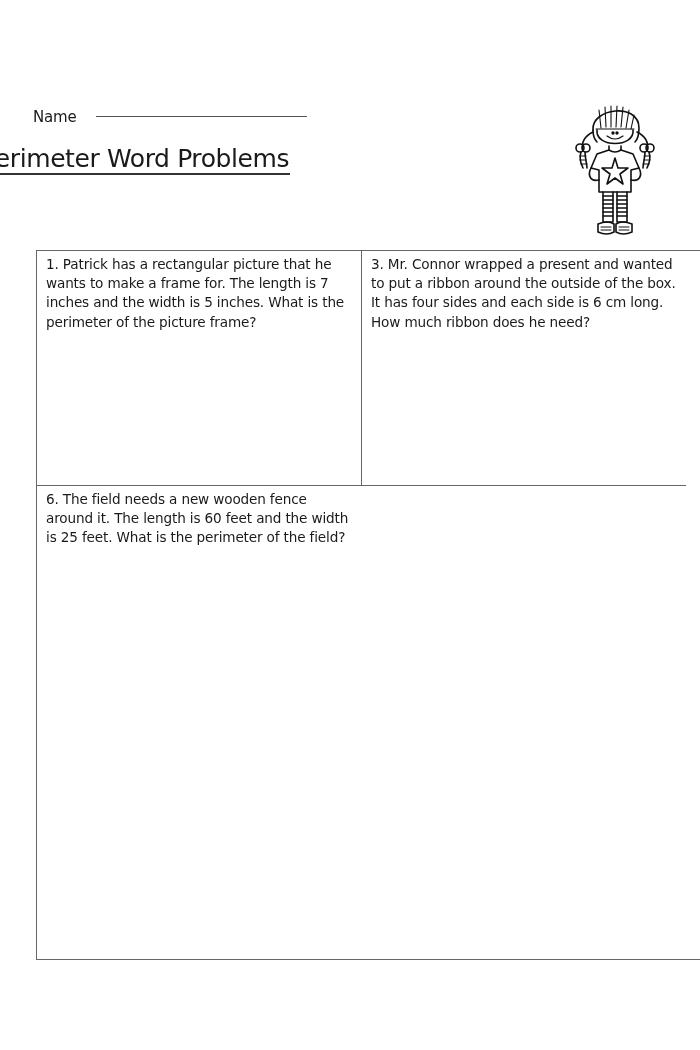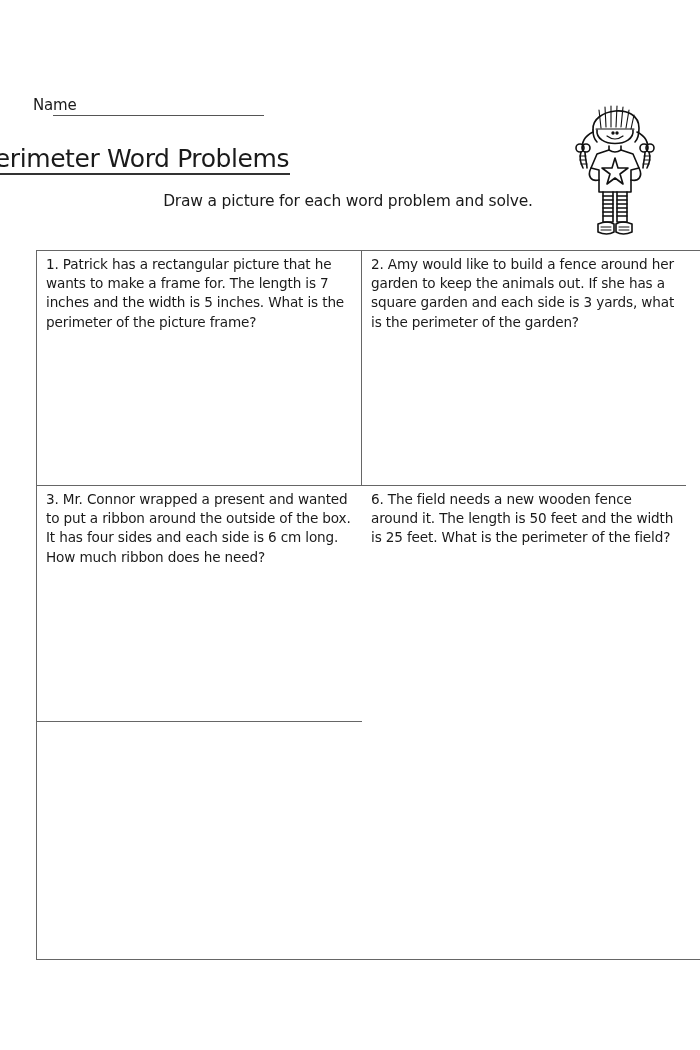--- a/index.html
+++ b/index.html
@@ -17,24 +17,23 @@
     }
     .page {
       position: absolute;
       left: 0; top: 0;
       width: 700px; height: 1050px;
       background: #ffffff;
     }
     .name-row {
       position: absolute;
       left: 33px;
-      top: 95px;
+      top: 107px;
       display: flex;
-      align-items: flex-start;
-      flex-direction: column;
+      align-items: center;
     }
     .name-label {
       font-size: 15px;
       letter-spacing: -0.2px;
       line-height: 20px;
     }
     .name-line {
       display: inline-block;
       width: 211px;
       height: 0;
@@ -109,23 +108,20 @@
 
   <div class="name-row">
     <span class="name-label">Name</span>
     <span class="name-line"></span>
   </div>
 
   <div class="title">
     <span>Perimeter Word Problems</span>
   </div>
 
-  <div class="subtitle">
-    <span>Draw a picture for each word problem and solve.</span>
-  </div>
 
   <svg class="girl" viewBox="0 0 100 146" xmlns="http://www.w3.org/2000/svg" fill="none" stroke="#111" stroke-width="1.6" stroke-linecap="round" stroke-linejoin="round">
 
     <path d="M28 34 C26 12, 74 6, 74 32 C74 40, 72 44, 70 46"></path>
     <path d="M28 34 C28 40, 30 44, 32 46"></path>
 
     <path d="M34 14 L36 32 M40 11 L41 31 M46 10 L46 31 M52 10 L51 31 M58 11 L56 31 M64 14 L61 32 M69 19 L66 33" stroke-width="1.1"></path>
     <path d="M31 33 L69 33" stroke-width="1.2"></path>
 
     <path d="M32 34 C30 52, 70 52, 68 34"></path>
@@ -159,24 +155,21 @@
 
     <path d="M33 128 Q43 124 49 128 L49 136 Q42 140 33 136 Z"></path>
     <path d="M51 128 Q57 124 67 128 L67 136 Q58 140 51 136 Z"></path>
     <path d="M36 131 L46 131 M36 134 L46 134 M54 131 L64 131 M54 134 L64 134" stroke-width="1"></path>
   </svg>
 
   <div class="grid">
     <div class="cell left row1">
       <p>1.  Patrick has a rectangular picture that he wants to make a frame for.  The length is 7 inches and the width is 5 inches.  What is the perimeter of the picture frame?</p>
     </div>
-    <div class="cell right row1">
-      <p>2.  Amy would like to build a fence around her garden to keep the animals out.  If she has a square garden and each side is 3 yards, what is the perimeter of the garden?</p>
-    </div>
     <div class="cell right row2">
       <p>3. Mr. Connor wrapped a present and wanted to put a ribbon around the outside of the box.  It has four sides and each side is 6 cm long.  How much ribbon does he need?</p>
     </div>
     <div class="cell right row3">
-      <p>6.  The field needs a new wooden fence around it.  The length is 50 feet and the width is 25 feet.  What is the perimeter of the field?</p>
+      <p>6.  The field needs a new wooden fence around it.  The length is 60 feet and the width is 25 feet.  What is the perimeter of the field?</p>
     </div>
   </div>
 
 </div>
 
 </body></html>

